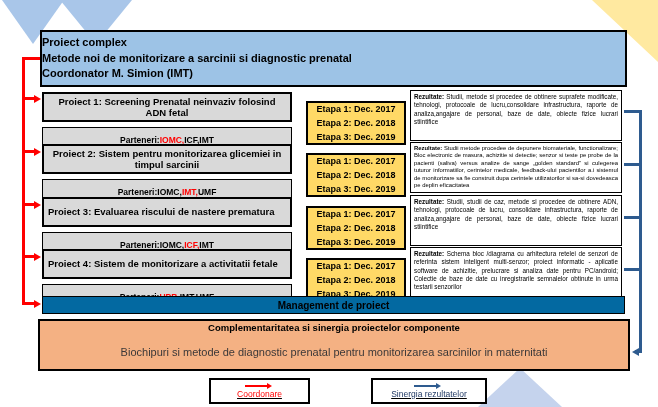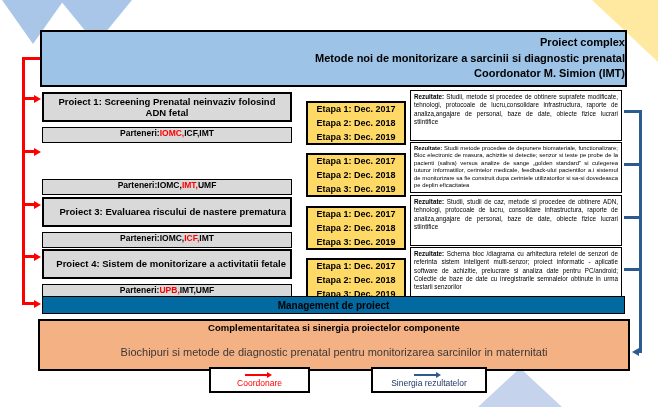--- a/index.html
+++ b/index.html
@@ -7,28 +7,28 @@
        font-family:"Liberation Sans",sans-serif;color:#000;}
   .abs{position:absolute;}
   
   .tri{position:absolute;z-index:0;}
   .tri-tl1{left:2px;top:0;width:62px;height:44px;background:#a9c6e9;clip-path:polygon(0 0,100% 0,50% 100%);}
   .tri-tl2{left:60px;top:0;width:72px;height:44px;background:#a9c6e9;clip-path:polygon(0 0,100% 0,50% 100%);}
   .tri-tr{right:0;top:0;width:66px;height:62px;background:#ffe9a0;clip-path:polygon(0 0,100% 0,100% 100%);}
   .tri-b{left:478px;top:368px;width:84px;height:39px;background:#c5d3ed;clip-path:polygon(50% 0,100% 100%,0 100%);}
   
   .titlebox{left:40px;top:30px;width:583px;height:53px;background:#9dc3e6;border:2px solid #000;
-            display:flex;flex-direction:column;justify-content:center;align-items:flex-end;
+            display:flex;flex-direction:column;justify-content:center;align-items:flex-start;
             font-weight:bold;font-size:11px;line-height:1.45;text-align:center;z-index:2;}
   .row{left:0;top:0;width:658px;height:52px;z-index:2;}
   .projbox{position:absolute;left:42px;top:1px;width:250px;height:30px;background:#d9d9d9;
-           border:2px solid #000;display:flex;align-items:center;justify-content:flex-end;
+           border:2px solid #000;display:flex;align-items:center;justify-content:flex-start;
            font-weight:bold;font-size:9.5px;line-height:1.2;text-align:center;padding:0 4px;box-sizing:border-box;}
-  .partbox{position:absolute;left:42px;top:36px;width:250px;height:16px;background:#d9d9d9;
-           border:1.5px solid #000;display:flex;align-items:flex-start;justify-content:center;
+  .partbox{position:absolute;left:42px;top:36px;width:250px;height:25px;background:#d9d9d9;
+           border:1.5px solid #000;display:flex;align-items:center;justify-content:center;
            font-weight:bold;font-size:8.5px;box-sizing:border-box;gap:0;}
   .partbox .hl{color:#ff0000;}
   .etapabox{position:absolute;left:306px;top:10px;width:100px;height:44px;background:#ffd966;
             border:2.5px solid #000;display:flex;flex-direction:column;justify-content:center;
             align-items:center;font-weight:bold;font-size:9px;line-height:14px;box-sizing:border-box;}
   .rezbox{position:absolute;left:410px;top:-1px;width:212px;height:51px;background:#ffffff;
           border:1.5px solid #000;font-size:6.3px;line-height:1.32;text-align:justify;
           padding:2px 3px;box-sizing:border-box;overflow:hidden;}
   .rezbox .rlabel{font-weight:bold;}
   .mgmt{left:42px;top:296px;width:581px;height:16px;background:#0369a1;border:1.5px solid #000;
@@ -36,22 +36,22 @@
   .syn{left:38px;top:319px;width:588px;height:48px;background:#f4b183;border:2px solid #000;
        text-align:center;z-index:2;box-sizing:content-box;}
   .syn .l1{font-weight:bold;font-size:9.5px;margin-top:1px;}
   .syn .l2{font-size:11px;color:#3b3838;margin-top:13px;}
   
   .rline{position:absolute;background:#ff0000;z-index:1;}
   .bline{position:absolute;background:#2e5b8f;z-index:1;}
   .rhead{position:absolute;width:0;height:0;border:4px solid transparent;border-left:7px solid #ff0000;z-index:1;}
   .bhead{position:absolute;width:0;height:0;border:4px solid transparent;border-right:7px solid #2e5b8f;z-index:1;}
   
-  .legbox{top:367px;height:22px;background:#fff;border:2.5px solid #000;z-index:2;
-          display:flex;flex-direction:column;align-items:center;justify-content:center;}
+  .legbox{top:378px;height:22px;background:#fff;border:2.5px solid #000;z-index:2;
+          display:flex;flex-direction:column;align-items:center;justify-content:center;text-decoration:underline;}
   .leg1{left:209px;width:97px;}
   .leg2{left:371px;width:112px;}
   .legarrow{position:relative;height:4px;display:flex;align-items:center;margin-bottom:1px;}
   .legarrow .al{width:22px;height:2px;}
   .legarrow .ah{width:0;height:0;border:3px solid transparent;}
   .leg1 .al{background:#ff0000;}
   .leg1 .ah{border-left:5px solid #ff0000;}
   .leg2 .al{background:#2e5b8f;}
   .leg2 .ah{border-left:5px solid #2e5b8f;}
   .leg1 .ltxt{color:#ff0000;font-size:8.5px;}
@@ -86,20 +86,23 @@
     <div>Etapa 2: Dec. 2018</div>
     <div>Etapa 3: Dec. 2019</div>
   </div>
   <div class="rezbox">
     <span class="rlabel">Rezultate:</span>
     <span>Studii, metode si procedee de obtinere suprafete modificate, tehnologi, protocoale de lucru,consolidare infrastructura, raporte de analiza,angajare de personal, baze de date, obiecte fizice lucrari stiintifice</span>
   </div>
 </div>
 
 <div class="abs row" style="top:143px">
+  <div class="projbox">
+    <span>Proiect 2: Sistem pentru monitorizarea glicemiei in timpul sarcinii</span>
+  </div>
   <div class="partbox">
     <span>Parteneri:</span>
     <span>IOMC,</span>
     <span class="hl">IMT,</span>
     <span>UMF</span>
   </div>
   <div class="etapabox">
     <div>Etapa 1: Dec. 2017</div>
     <div>Etapa 2: Dec. 2018</div>
     <div>Etapa 3: Dec. 2019</div>

